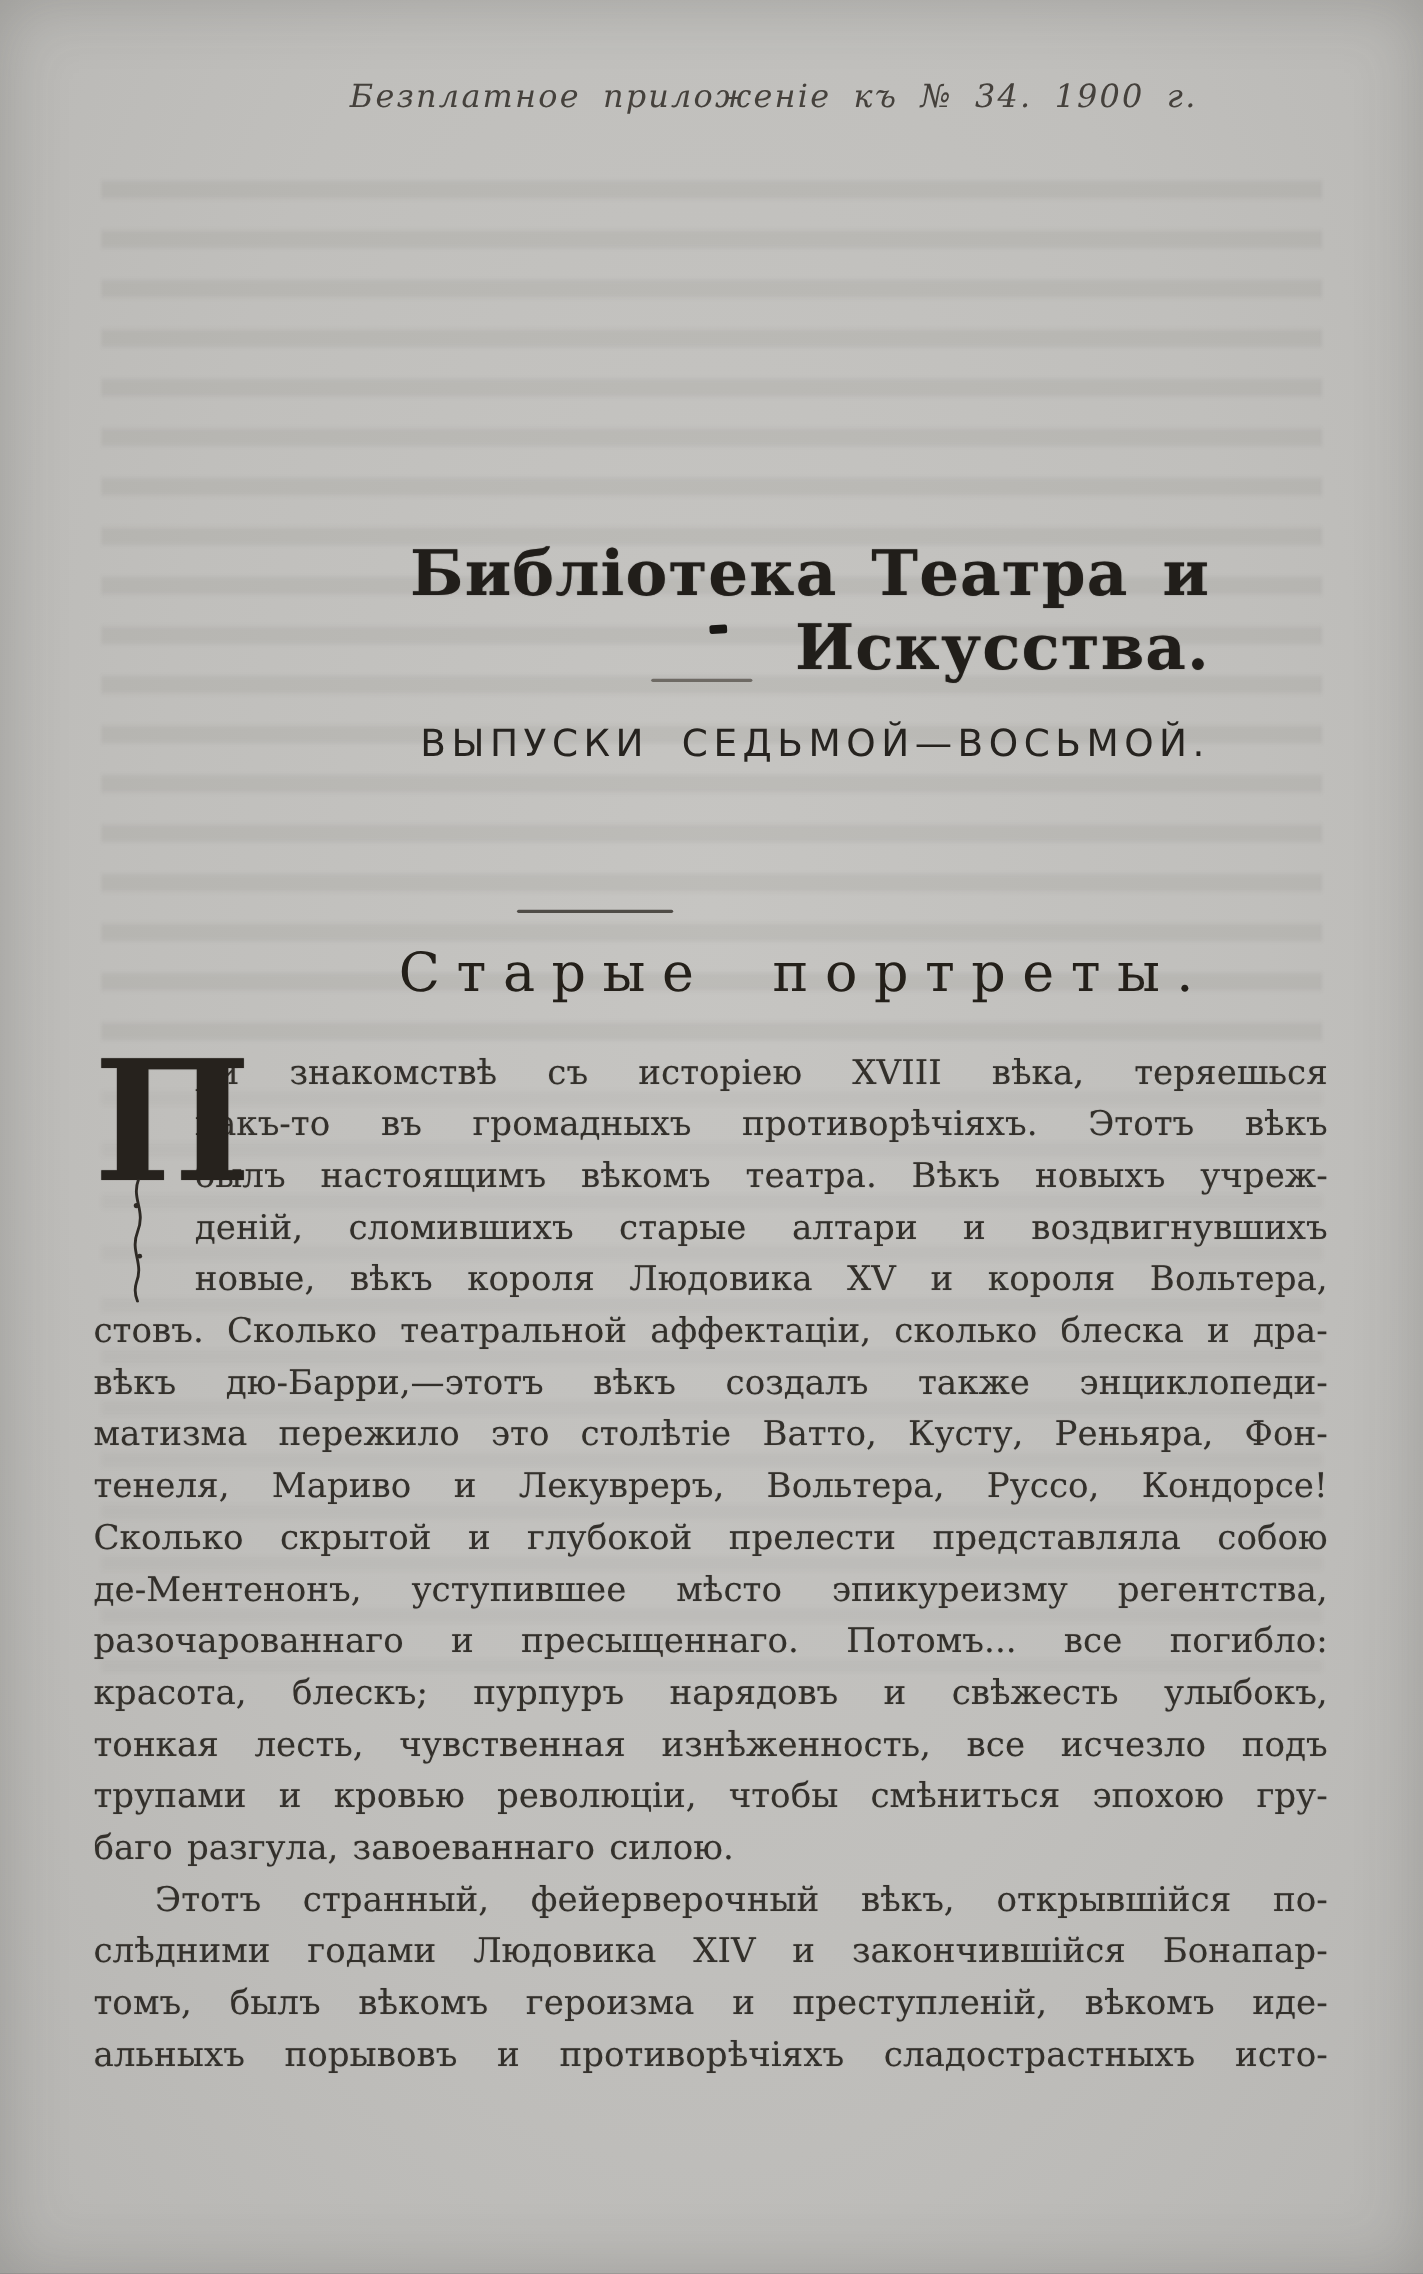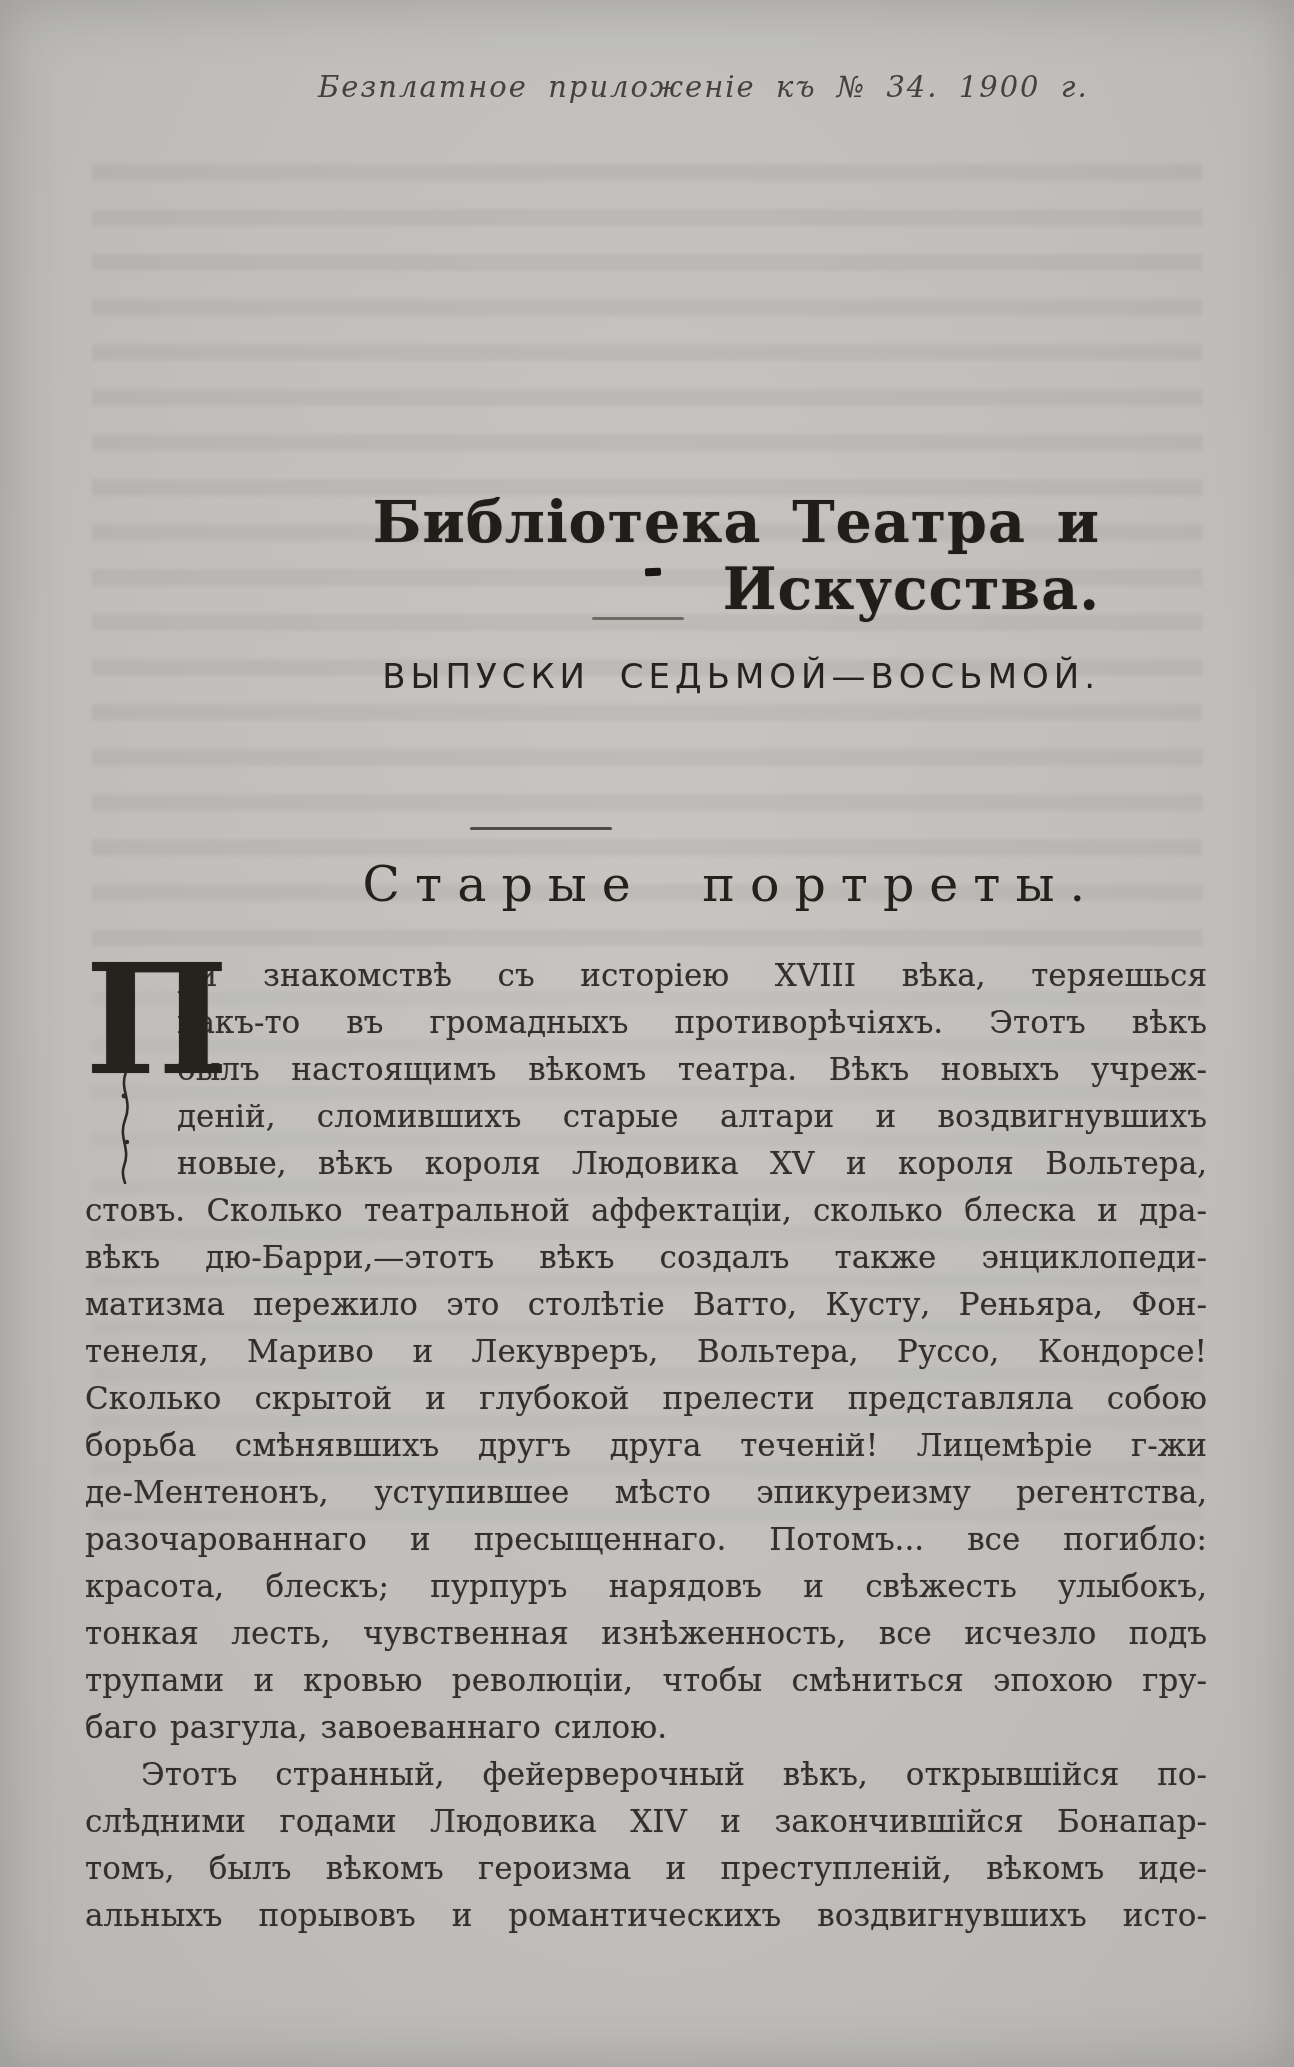--- a/index.html
+++ b/index.html
@@ -130,30 +130,29 @@
         <div class="line">ри знакомствѣ съ исторіею XVIII вѣка, теряешься</div>
         <div class="line">какъ-то въ громадныхъ противорѣчіяхъ. Этотъ вѣкъ</div>
         <div class="line">былъ настоящимъ вѣкомъ театра. Вѣкъ новыхъ учреж-</div>
         <div class="line">деній, сломившихъ старые алтари и воздвигнувшихъ</div>
         <div class="line">новые, вѣкъ короля Людовика XV и короля Вольтера,</div>
         <div class="line">стовъ. Сколько театральной аффектаціи, сколько блеска и дра-</div>
         <div class="line">вѣкъ дю-Барри,—этотъ вѣкъ создалъ также энциклопеди-</div>
         <div class="line">матизма пережило это столѣтіе Ватто, Кусту, Реньяра, Фон-</div>
         <div class="line">тенеля, Мариво и Лекувреръ, Вольтера, Руссо, Кондорсе!</div>
         <div class="line">Сколько скрытой и глубокой прелести представляла собою</div>
-        <div class="line">борьба смѣнявшихъ другъ друга теченій! Лицемѣріе г-жи</div>
         <div class="line">де-Ментенонъ, уступившее мѣсто эпикуреизму регентства,</div>
         <div class="line">разочарованнаго и пресыщеннаго. Потомъ... все погибло:</div>
         <div class="line">красота, блескъ; пурпуръ нарядовъ и свѣжесть улыбокъ,</div>
         <div class="line">тонкая лесть, чувственная изнѣженность, все исчезло подъ</div>
         <div class="line">трупами и кровью революціи, чтобы смѣниться эпохою гру-</div>
         <div class="line line-last">баго разгула, завоеваннаго силою.</div>
       </div>
 
     <div class="para para2">
         <div class="line">Этотъ странный, фейерверочный вѣкъ, открывшійся по-</div>
         <div class="line">слѣдними годами Людовика XIV и закончившійся Бонапар-</div>
         <div class="line">томъ, былъ вѣкомъ героизма и преступленій, вѣкомъ иде-</div>
-        <div class="line line-last">альныхъ порывовъ и романтическихъ воздвигнувшихъ исто-</div>
+        <div class="line line-last">альныхъ порывовъ и противорѣчіяхъ сладострастныхъ исто-</div>
       </div>
 
   </div>
 </div>
 
 </body></html>

